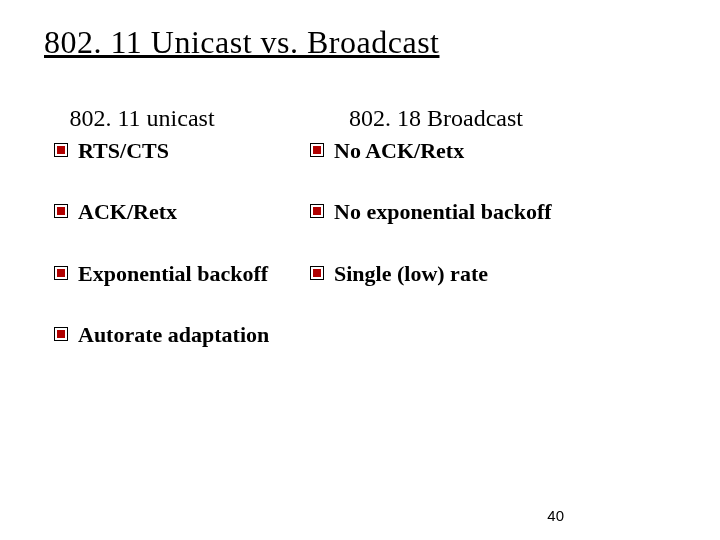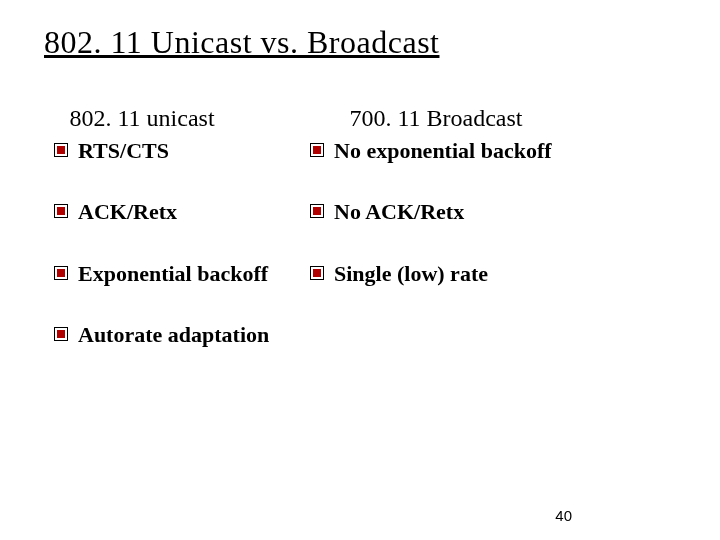--- a/index.html
+++ b/index.html
@@ -19,21 +19,21 @@
   ul.bullets>li:first-child{margin-top:0;}
   .bullet-marker{flex:0 0 auto;width:14px;height:14px;margin:5px 10px 0 0;
                  position:relative;}
   .bullet-marker::before{content:"";position:absolute;inset:0;
                          border:1.5px solid #000;box-sizing:border-box;}
   .bullet-marker::after{content:"";position:absolute;left:3px;top:3px;
                         right:3px;bottom:3px;background:#b00000;}
   .col-left .col-heading{padding-right:60px;}
   .col-left ul.bullets{padding-left:8px;}
   .col-right ul.bullets{padding-left:0;}
-  .page-num{position:absolute;right:36px;bottom:16px;font-size:15px;
+  .page-num{position:absolute;right:44px;bottom:16px;font-size:15px;
             font-family:Arial,Helvetica,sans-serif;color:#000;}
 </style>
 </head>
 <body>
 
 <div class="slide">
 
   <h1 class="title">802. 11 Unicast vs. Broadcast</h1>
 
   <div class="cols">
@@ -54,29 +54,29 @@
           <span>Exponential backoff</span>
         </li>
         <li>
           <span class="bullet-marker"></span>
           <span>Autorate adaptation</span>
         </li>
       </ul>
     </div>
 
     <div class="col col-right">
-      <div class="col-heading">700. 11 Broadcast</div>
+      <div class="col-heading">802. 18 Broadcast</div>
       <ul class="bullets">
         <li>
           <span class="bullet-marker"></span>
-          <span>No exponential backoff</span>
+          <span>No ACK/Retx</span>
         </li>
         <li>
           <span class="bullet-marker"></span>
-          <span>No ACK/Retx</span>
+          <span>No exponential backoff</span>
         </li>
         <li>
           <span class="bullet-marker"></span>
           <span>Single (low) rate</span>
         </li>
       </ul>
     </div>
 
   </div>
 

